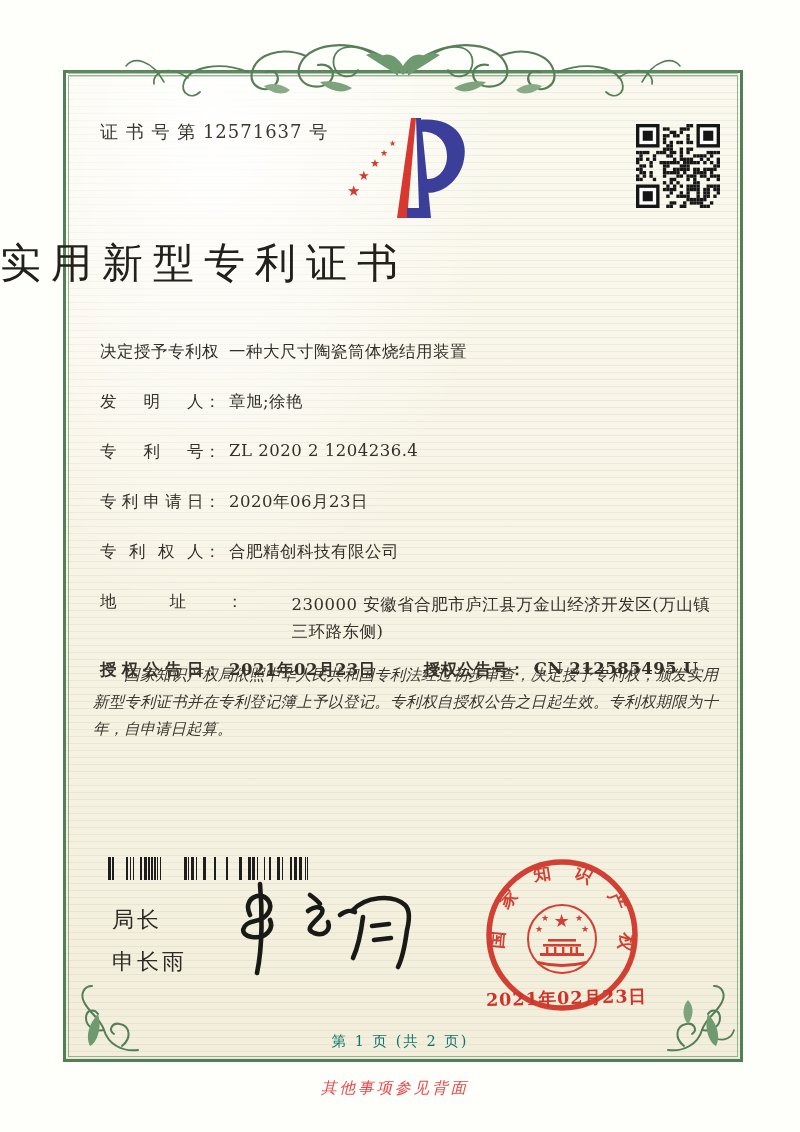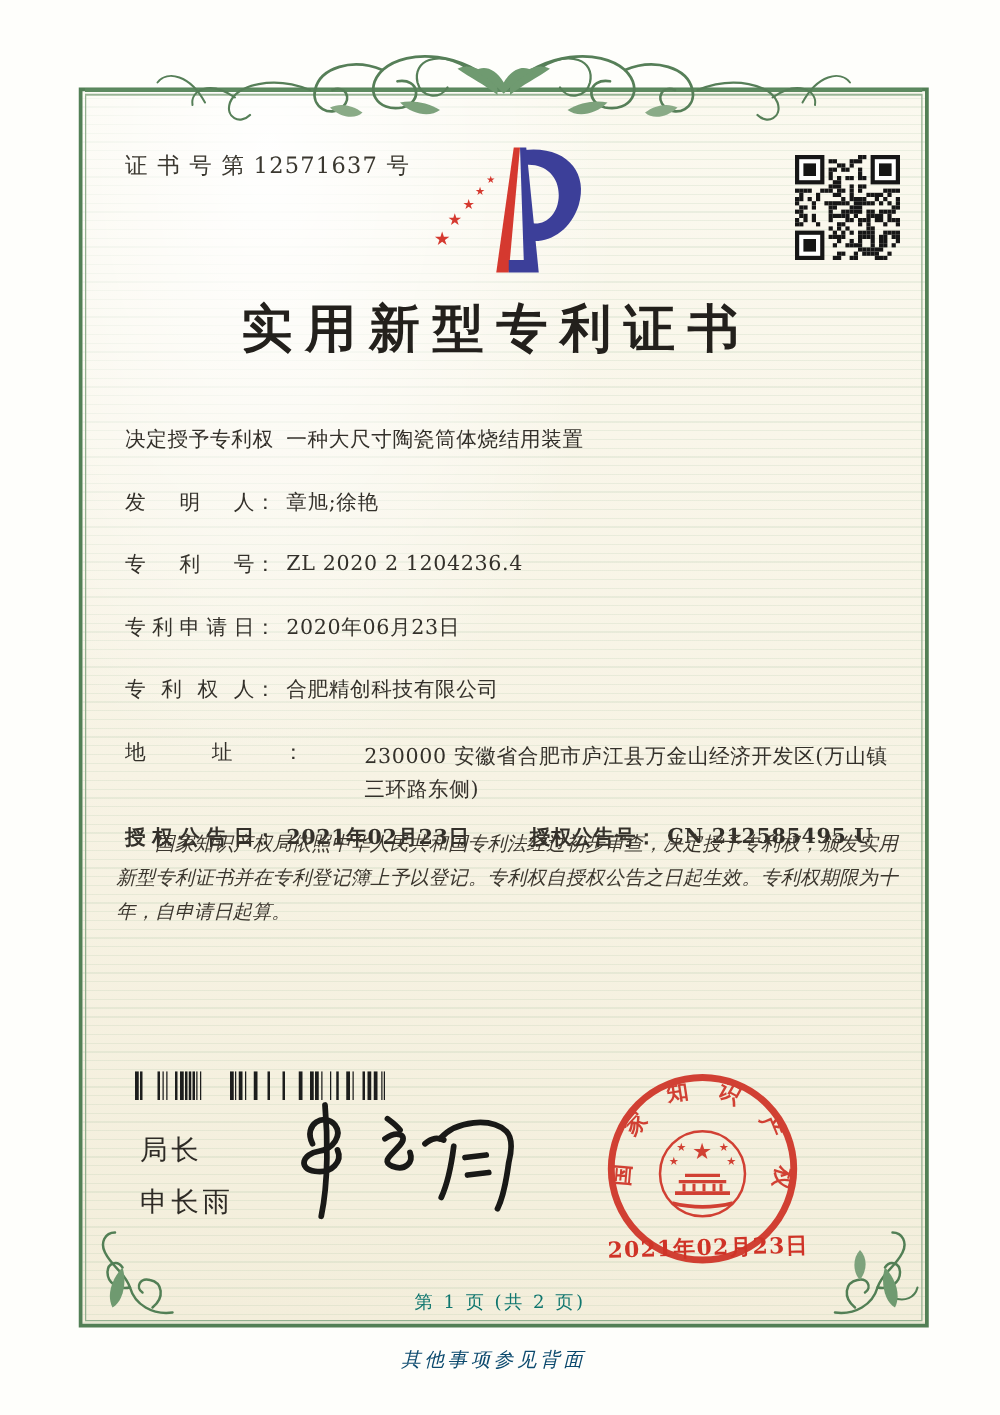--- a/index.html
+++ b/index.html
@@ -9,21 +9,21 @@
          border:3px solid #527f55;box-sizing:border-box;
          background:
            radial-gradient(ellipse at 22% 5%, rgba(255,255,255,.95) 0%, rgba(255,255,255,0) 38%),
            repeating-linear-gradient(0deg, rgba(137,177,140,.14) 0 1px, rgba(137,177,140,0) 1px 7px),
            linear-gradient(180deg,#fbf9ef 0%,#f7f3e4 55%,#f3eedb 100%);}
   .frame-inner{position:absolute;inset:2px;border:1px solid #93b190;pointer-events:none;}
   .abs{position:absolute;}
   .cert-no{left:100px;top:120px;font-size:18px;letter-spacing:1px;color:#3a372f;}
   .logo{left:345px;top:112px;width:132px;height:112px;}
   .qr{left:636px;top:124px;width:84px;height:84px;}
-  .title{left:0;right:6px;top:236px;text-align:center;font-size:41px;font-weight:bold;
+  .title{left:0;right:6px;top:236px;text-align:left;font-size:41px;font-weight:normal;
          letter-spacing:10px;color:#23201c;}
   .fields{left:100px;right:84px;top:341px;font-size:16.5px;letter-spacing:.5px;color:#33302a;}
   .frow{display:flex;align-items:flex-start;margin-bottom:28px;}
   .flabel{display:inline-block;width:104px;text-align:justify;text-align-last:justify;white-space:nowrap;}
   .fcolon{margin-right:8px;}
   .fvalue{flex:0 1 auto;}
   .addr-value{max-width:438px;line-height:1.65;}
   .frow-grant{margin-bottom:0;font-weight:bold;}
   .grant2{margin-left:48px;display:flex;}
   .paras{left:93px;right:82px;top:662px;font-size:15.5px;line-height:1.74;color:#3b362e;
@@ -32,21 +32,21 @@
   .barcode{left:108px;top:857px;width:205px;height:23px;}
   .director{left:112px;top:905px;font-size:22px;letter-spacing:3px;color:#2e2b26;
             font-family:Liberation Serif, serif;}
   .director div{margin-bottom:12px;}
   .sign{left:222px;top:872px;width:200px;height:110px;}
   .seal{left:478px;top:851px;width:168px;height:168px;opacity:.93;}
   .seal-date{left:486px;top:986px;font-size:17.5px;font-weight:bold;color:#cf3327;
              letter-spacing:1px;transform:rotate(-1.5deg);}
   .page-info{left:0;right:0;top:1032px;text-align:center;font-size:14.5px;color:#0f766e;letter-spacing:2px;}
   .back-note{left:0;right:10px;top:1078px;text-align:center;font-size:15.5px;font-style:italic;
-             color:#0c4a6e;letter-spacing:3px;}
+             color:#ef4444;letter-spacing:3px;}
   .ornament-top{left:68px;right:62px;top:20px;height:96px;}
   .corner{width:78px;height:84px;}
   .corner-br{right:58px;bottom:68px;}
   .corner-bl{left:64px;bottom:68px;transform:scaleX(-1);}
   svg{display:block;}
 </style>
 </head>
 <body>
 
 <div class="frame">

